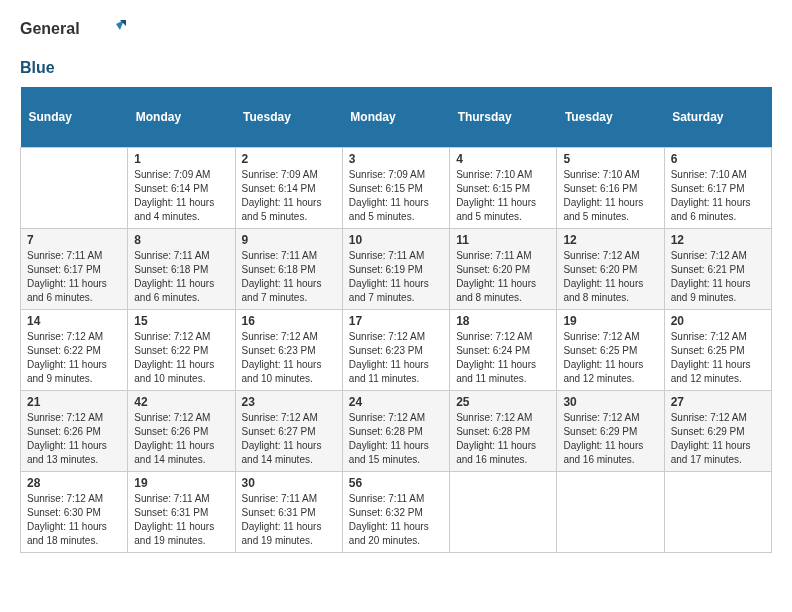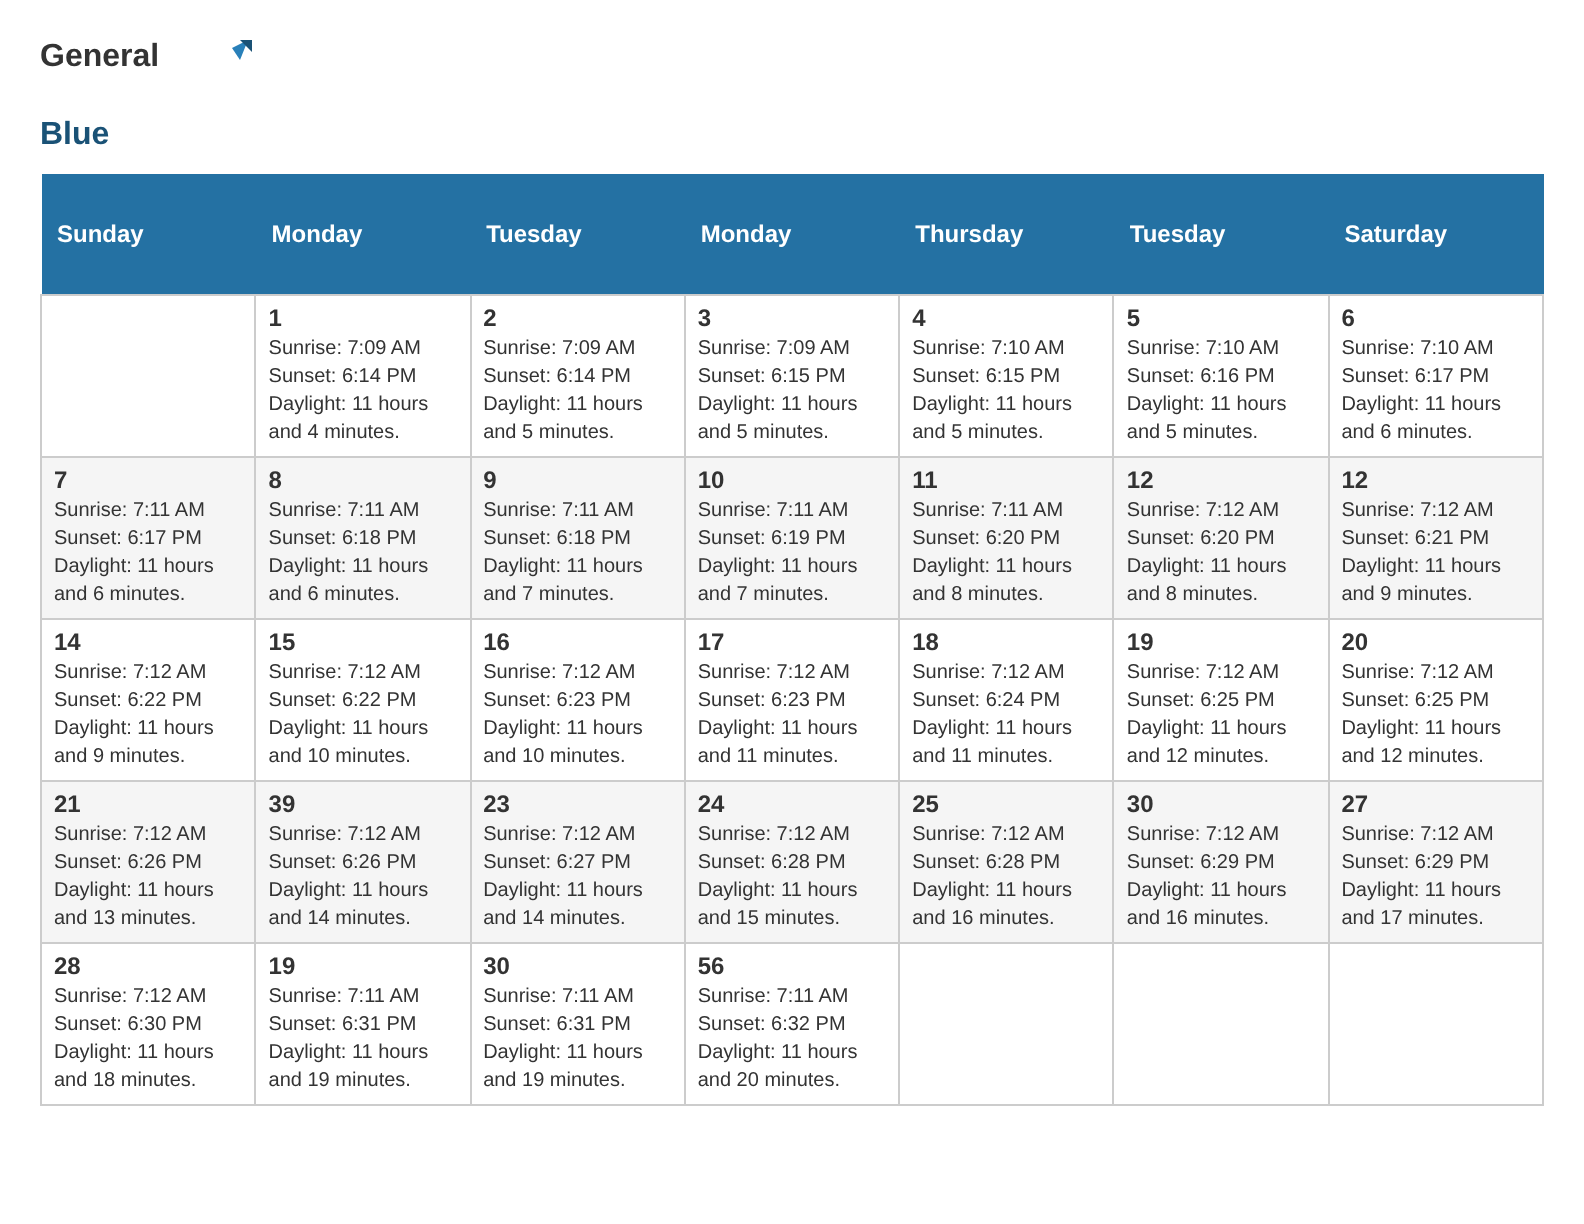--- a/index.html
+++ b/index.html
@@ -259,21 +259,21 @@
       </tr>
       <tr>
         <td>
           <span class="day-number">21</span>
           <div class="day-info" style="white-space: pre-line;">Sunrise: 7:12 AM
 Sunset: 6:26 PM
 Daylight: 11 hours
 and 13 minutes.</div>
         </td>
         <td>
-          <span class="day-number">39</span>
+          <span class="day-number">42</span>
           <div class="day-info" style="white-space: pre-line;">Sunrise: 7:12 AM
 Sunset: 6:26 PM
 Daylight: 11 hours
 and 14 minutes.</div>
         </td>
         <td>
           <span class="day-number">23</span>
           <div class="day-info" style="white-space: pre-line;">Sunrise: 7:12 AM
 Sunset: 6:27 PM
 Daylight: 11 hours

